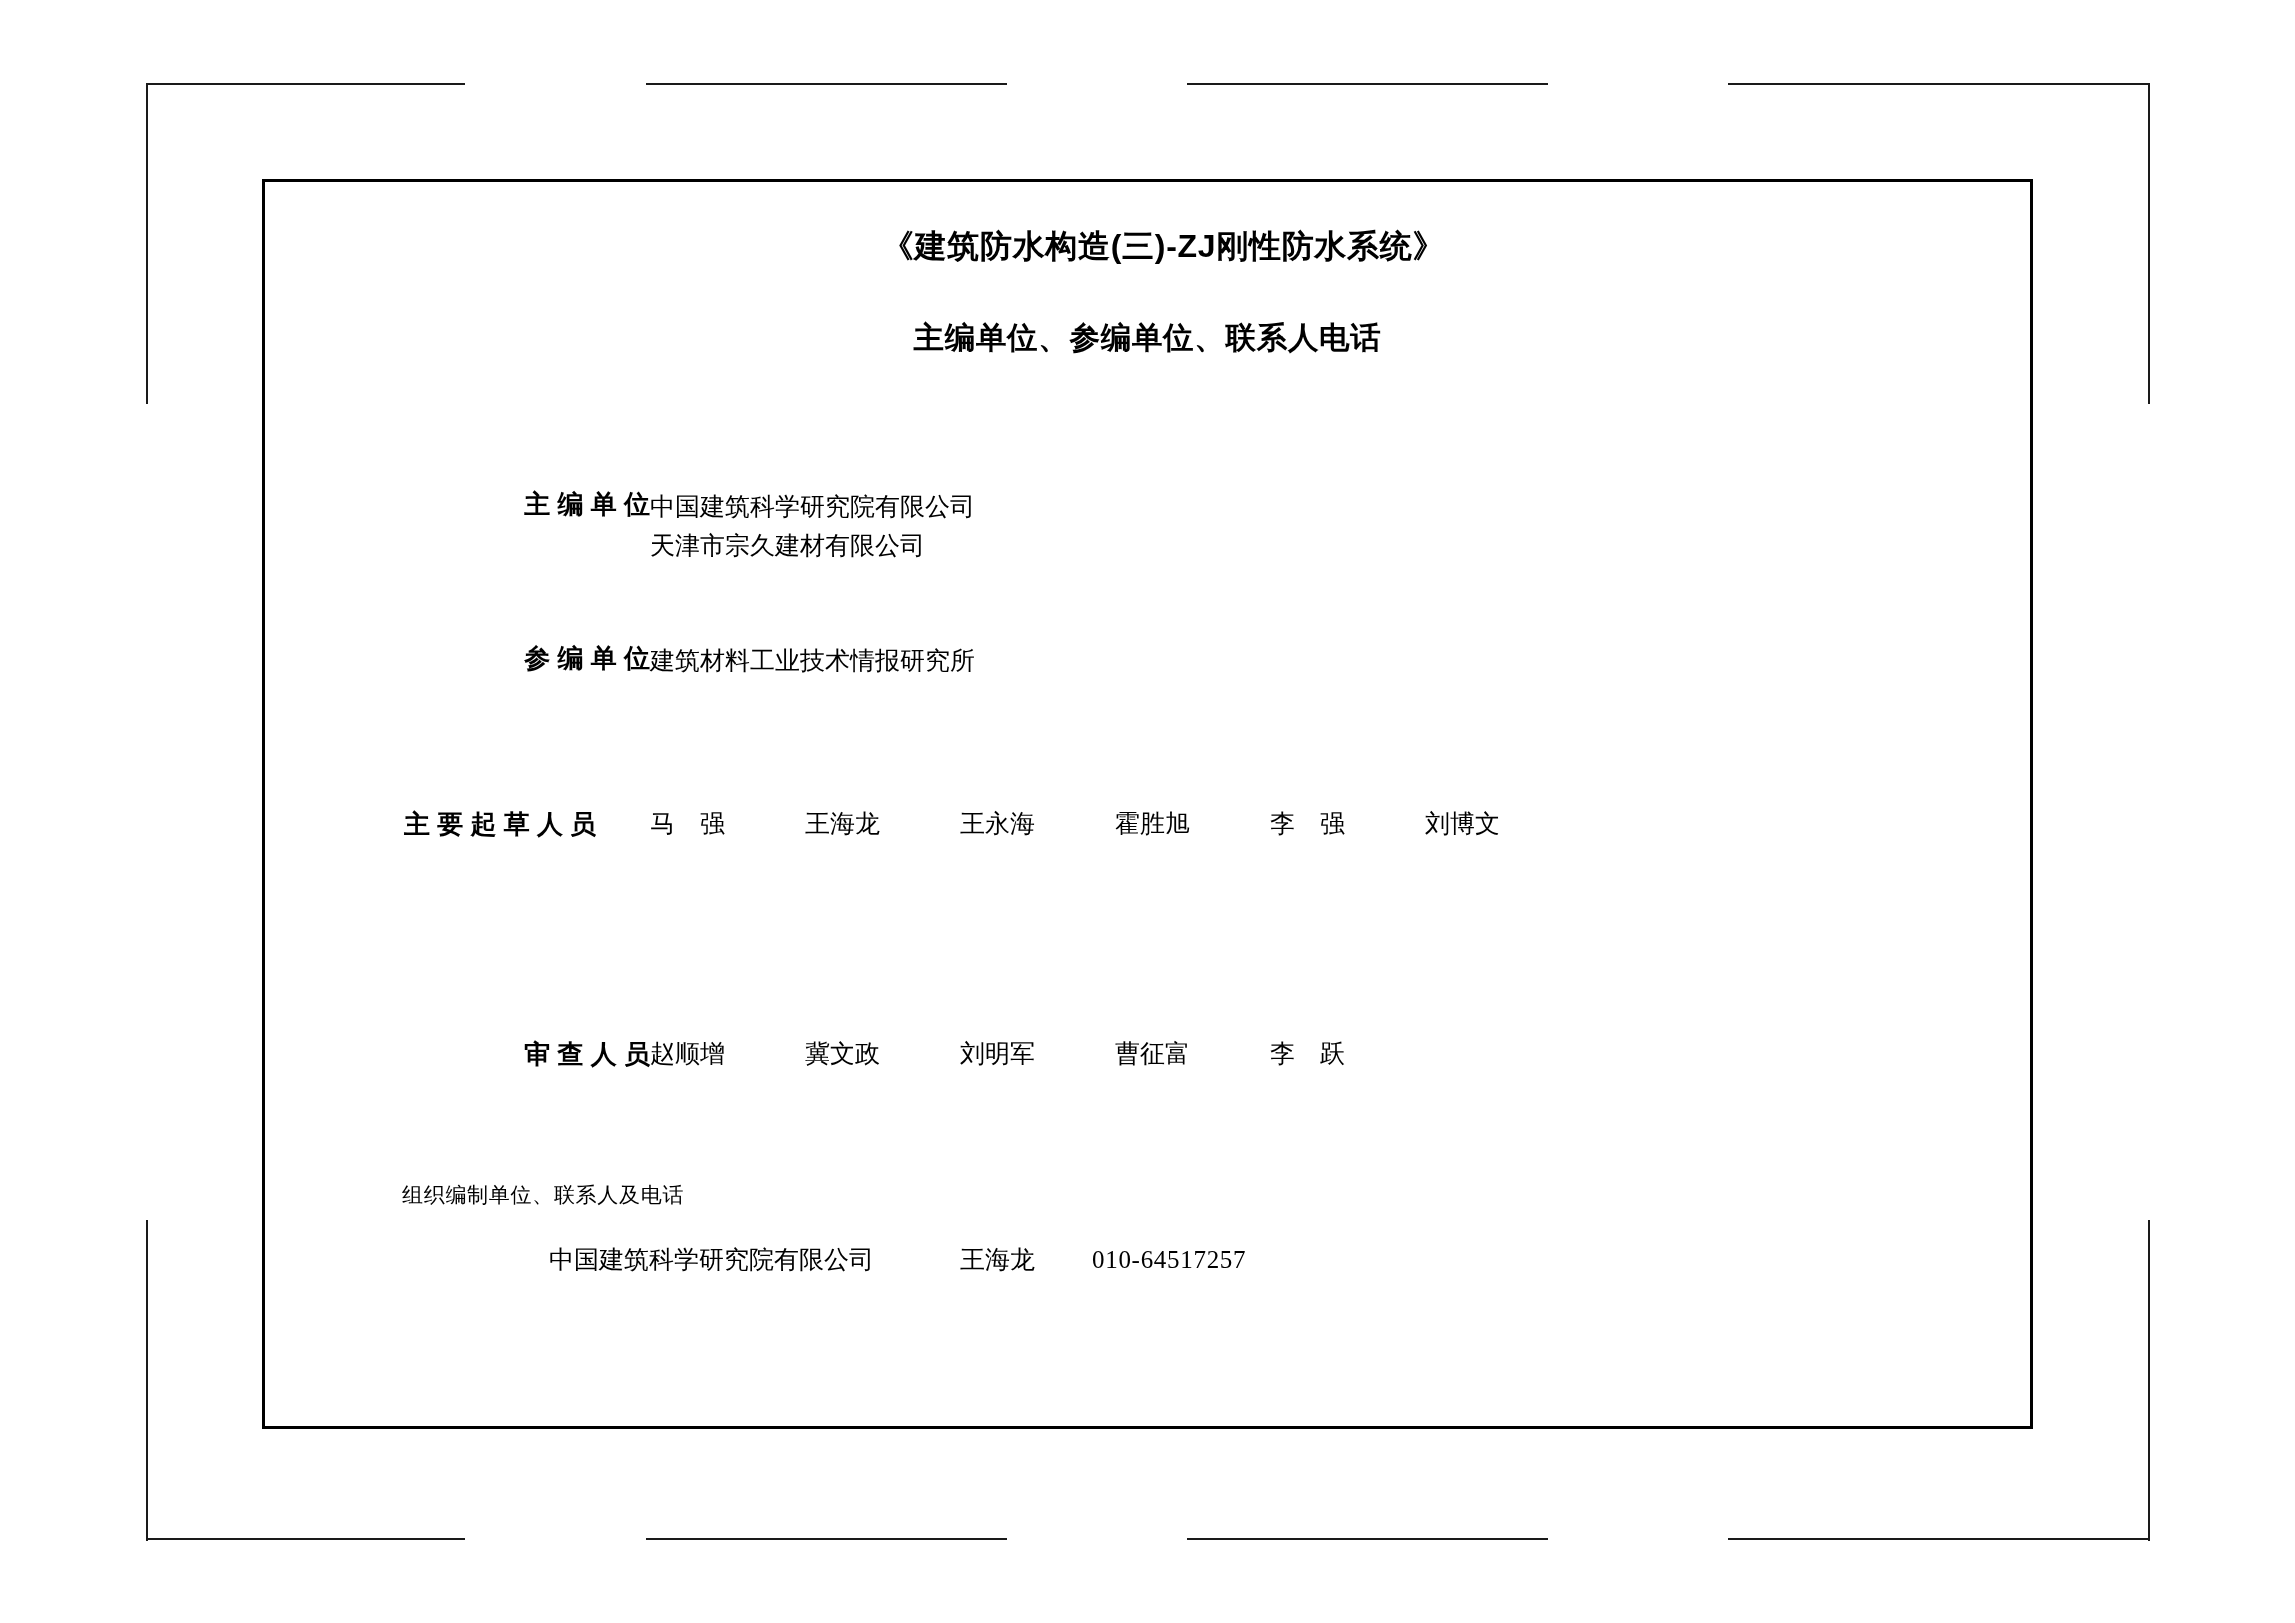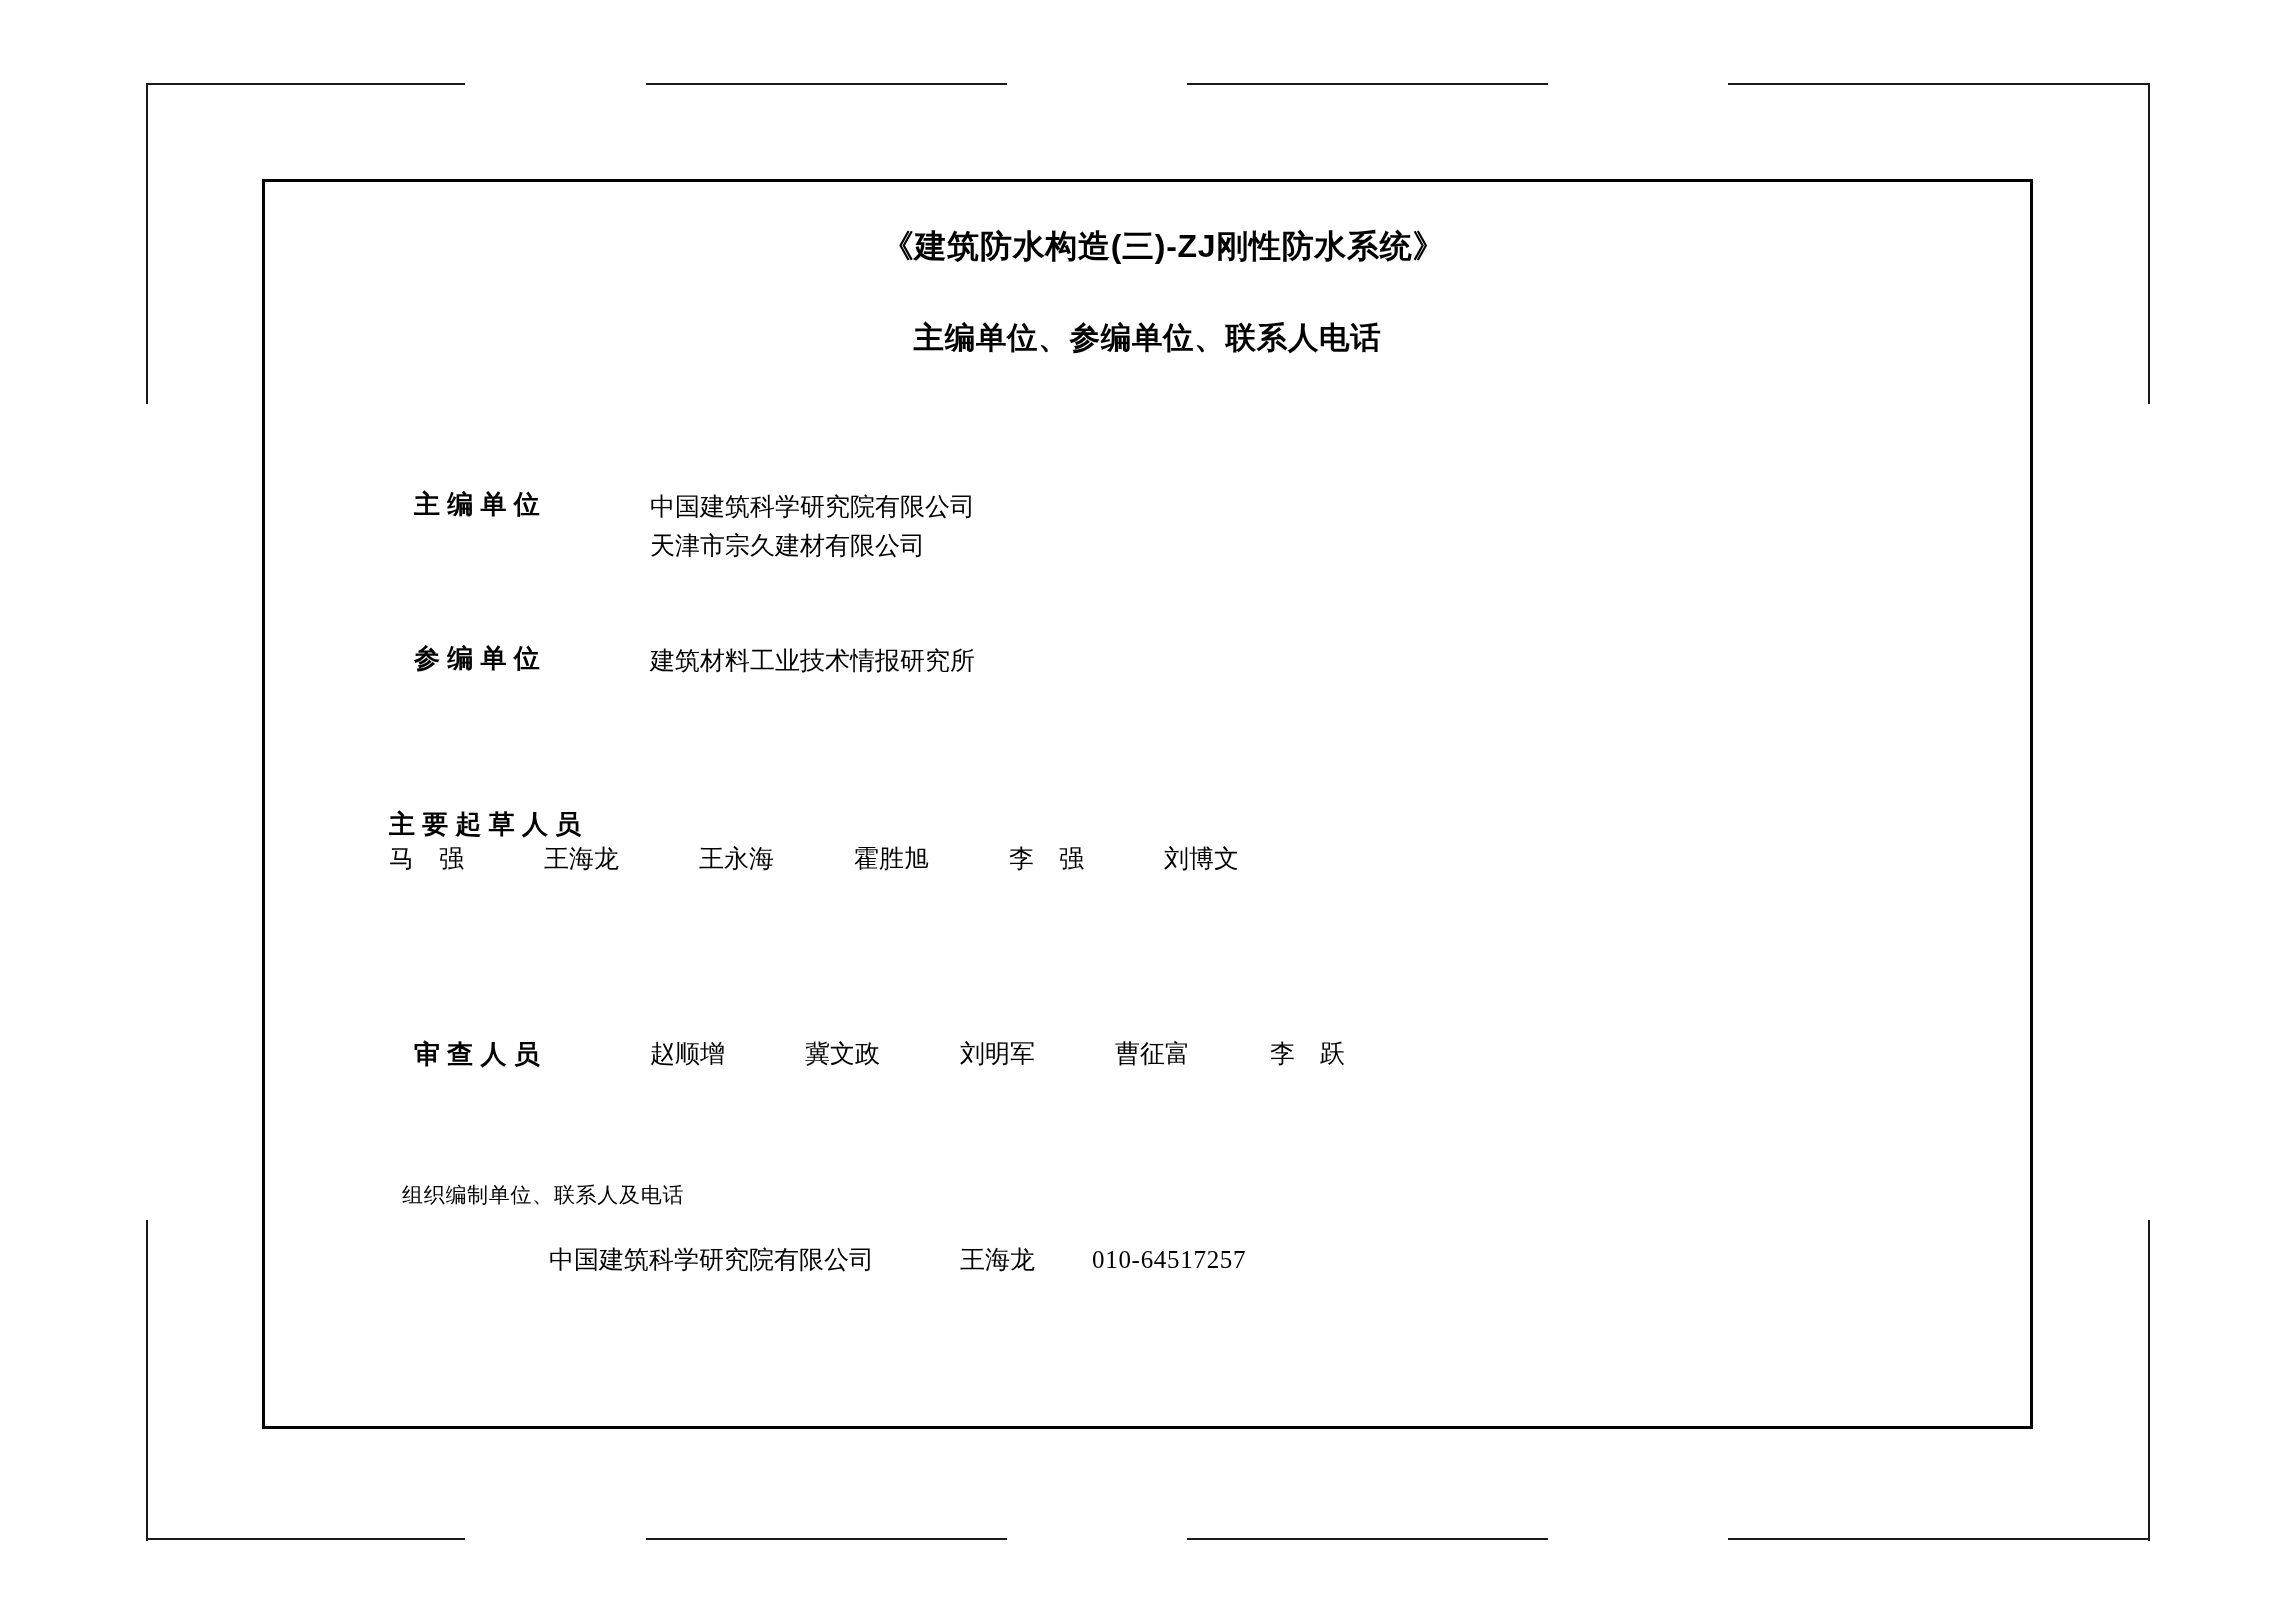--- a/index.html
+++ b/index.html
@@ -106,24 +106,24 @@
   }
   .name-item {
     display: inline-block;
     width: 139px;
     white-space: nowrap;
   }
 
   
   #row-chief     { left: 149px; top: 305px; }
   #row-assoc     { left: 149px; top: 459px; }
-  #row-drafters  { left: 124px; top: 625px; flex-direction: column; }
+  #row-drafters  { left: 139px; top: 625px; }
   #row-reviewers { left: 149px; top: 855px; }
 
-  .label-col { width: 236px; }
+  .label-col { width: 236px; text-align: right; }
   .label-col-wide { width: 246px; }
 
   
   #org-block {
     position: absolute;
     left: 137px;
     top: 999px;
   }
   .org-title {
     font-size: 21px;

